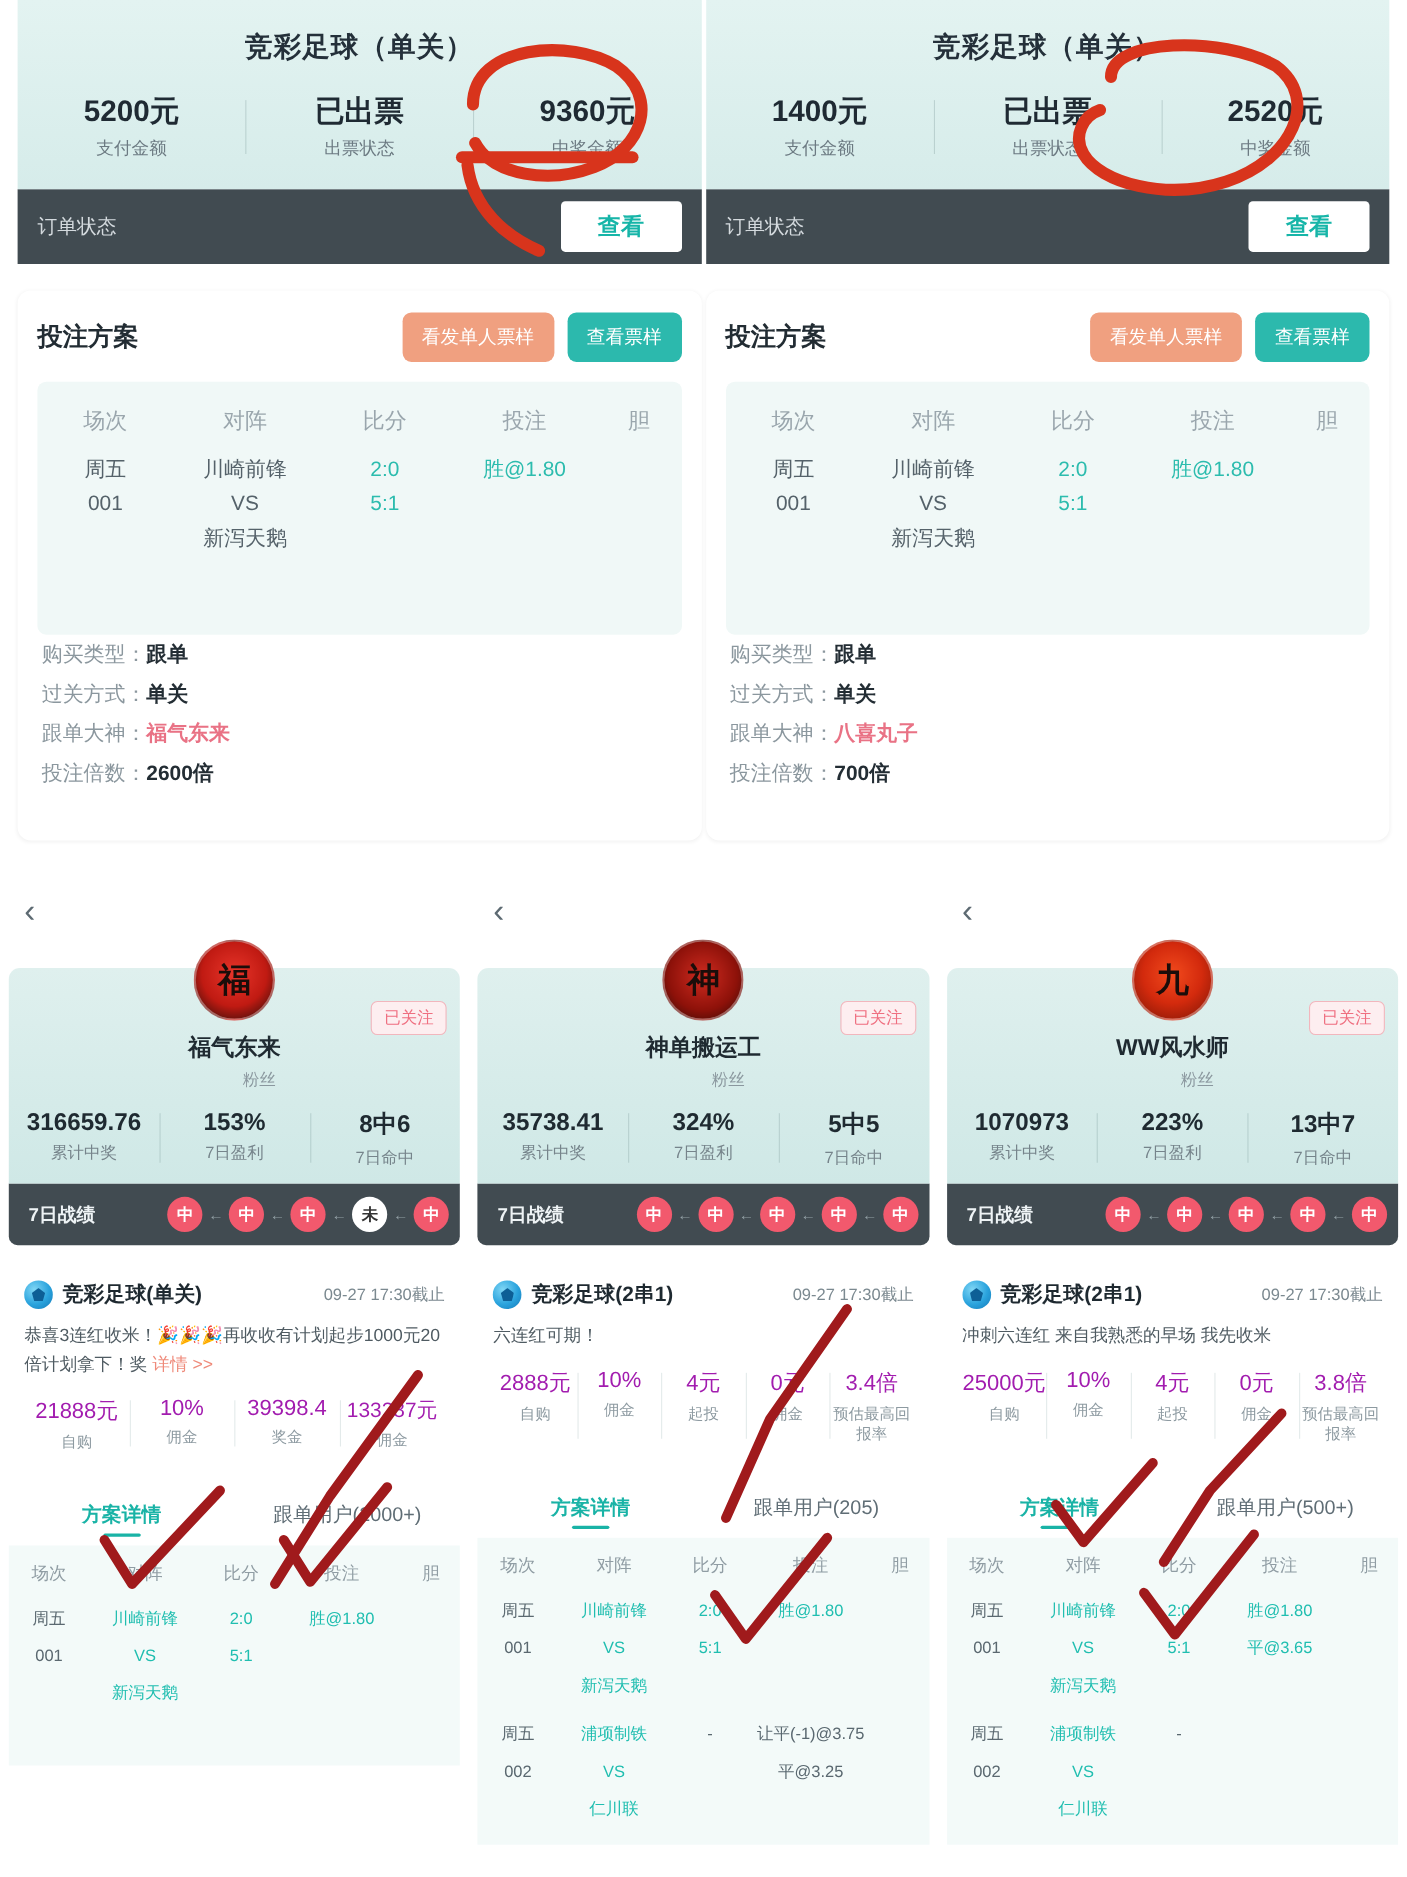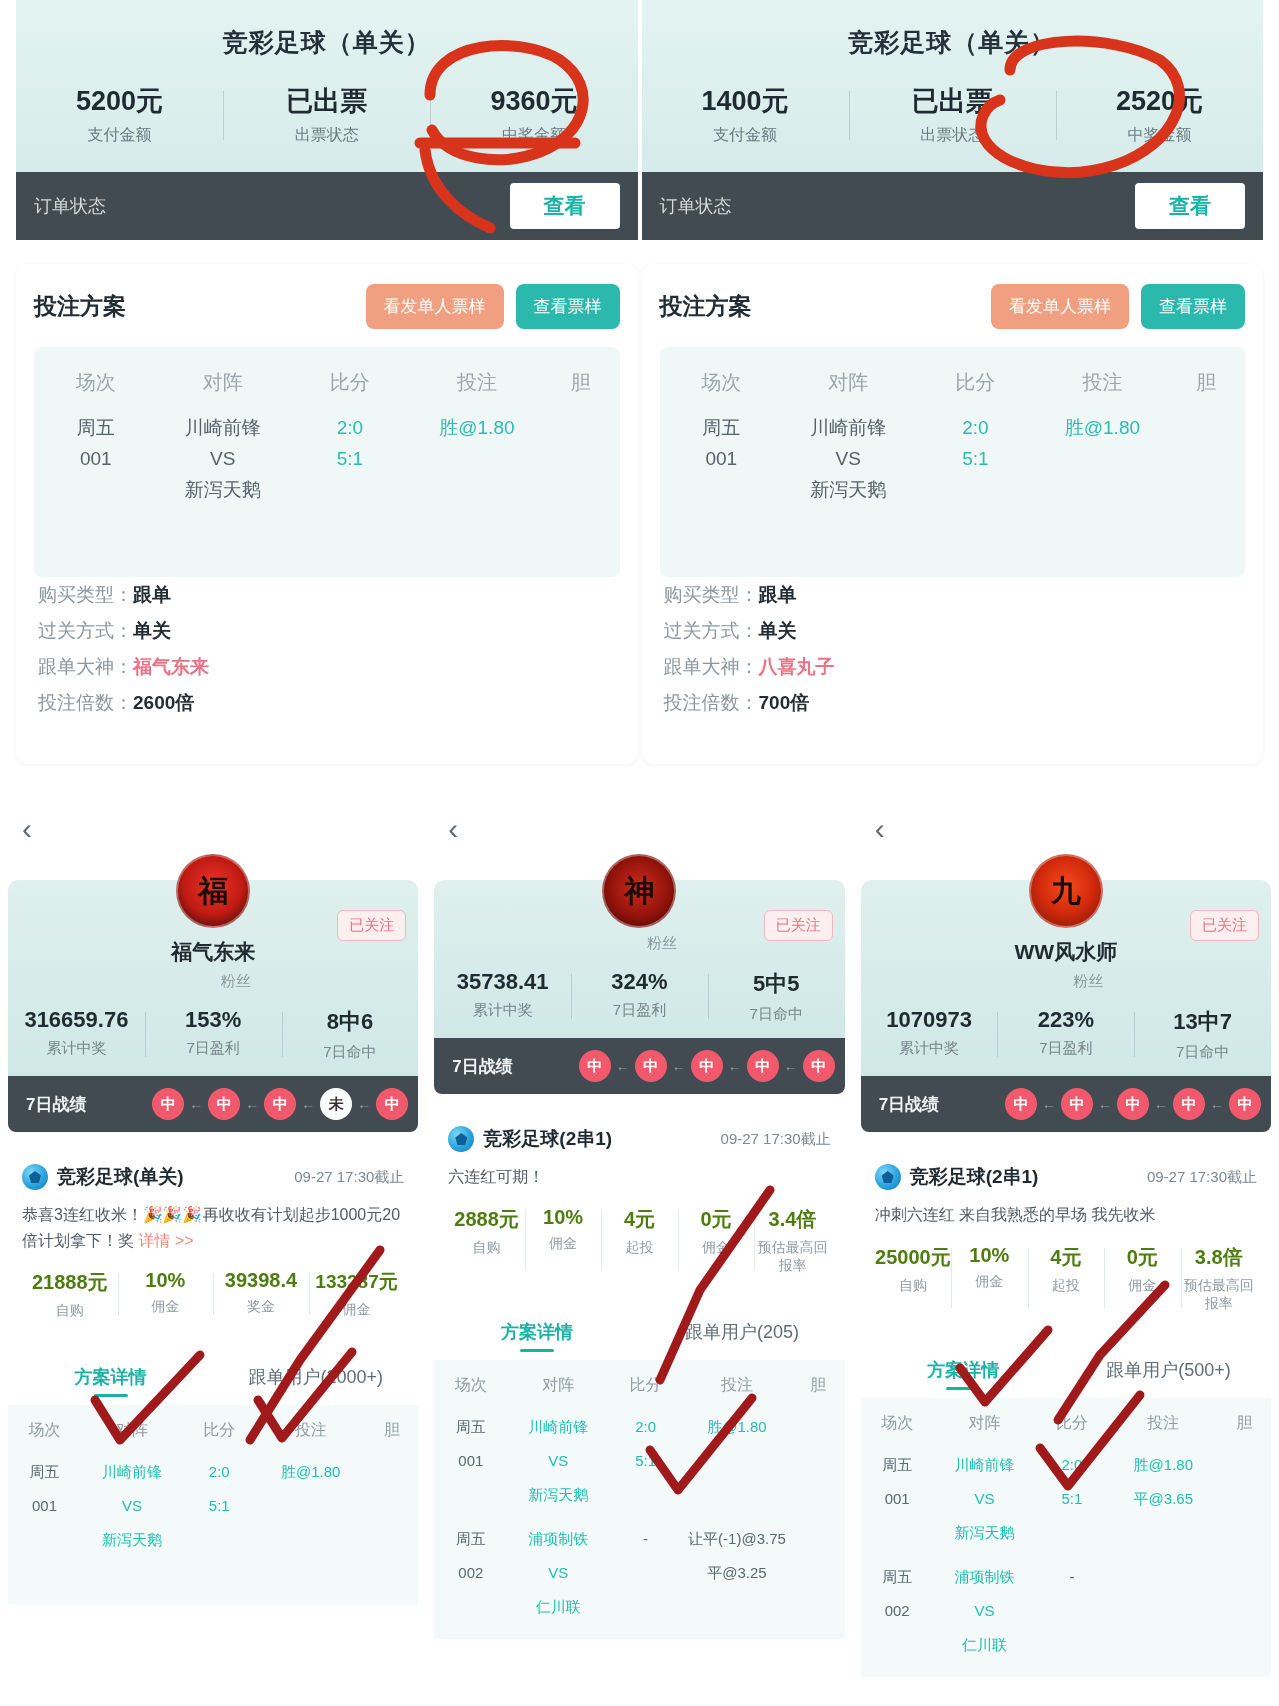--- a/index.html
+++ b/index.html
@@ -138,21 +138,21 @@
   .pb-title { font-size:19px; font-weight:700; color:#1e2930; flex:1; }
   .pb-time { font-size:15px; color:#7b8990;margin-left:32px; }
   .pb-desc { font-size:16px; color:#4f5b62; line-height:1.6; margin-top:12px; }
   .pb-desc .link { color:#ef8a7a; }
 
   .pb-stats { display:flex; margin-top:16px; }
   .pstat { flex:1 1 0; text-align:center; position:relative; }
   .pstat + .pstat::before {
     content:""; position:absolute; left:0; top:4px; bottom:4px; width:1px; background:#e3eaea;
   }
-  .pstat-v { font-size:20px; font-weight:700; color:#4d7c0f; }
+  .pstat-v { font-size:20px; font-weight:400; color:#a21caf; }
   .pstat-v.sm { font-size:19px; }
   .pstat-l { font-size:14px; color:#8d9aa1; margin-top:5px; line-height:1.3; }
 
   .detail-block { background:#fff; border-radius:10px; margin-top:16px; padding: 0 0 10px 0; }
   .tabs { display:flex; padding: 14px 0 0 0; }
   .tab { flex:1 1 0; text-align:center; font-size:18px; color:#5f6d75; padding-bottom:10px; position:relative; cursor:pointer; }
   .tab.active { color:#19b3a6; font-weight:700; }
   .tab.active::after {
     content:""; position:absolute; left:50%; transform:translateX(-50%); bottom:2px;
     width:34px; height:3px; background:#19b3a6; border-radius:2px;
@@ -413,20 +413,21 @@
       </div>
     </div>
 
     <div class="exp-col">
       <div class="back-chevron">‹</div>
       <div class="exp-head">
         <div class="avatar a2">
             <span class="glyph">神</span>
           </div>
         <div class="follow-tag">已关注</div>
+        <div class="exp-name">神单搬运工</div>
         <div class="exp-fans">粉丝</div>
         <div class="exp-stats">
           <div class="estat">
             <div class="estat-v">35738.41</div>
             <div class="estat-l">累计中奖</div>
           </div>
           <div class="estat">
             <div class="estat-v">324%</div>
             <div class="estat-l">7日盈利</div>
           </div>

